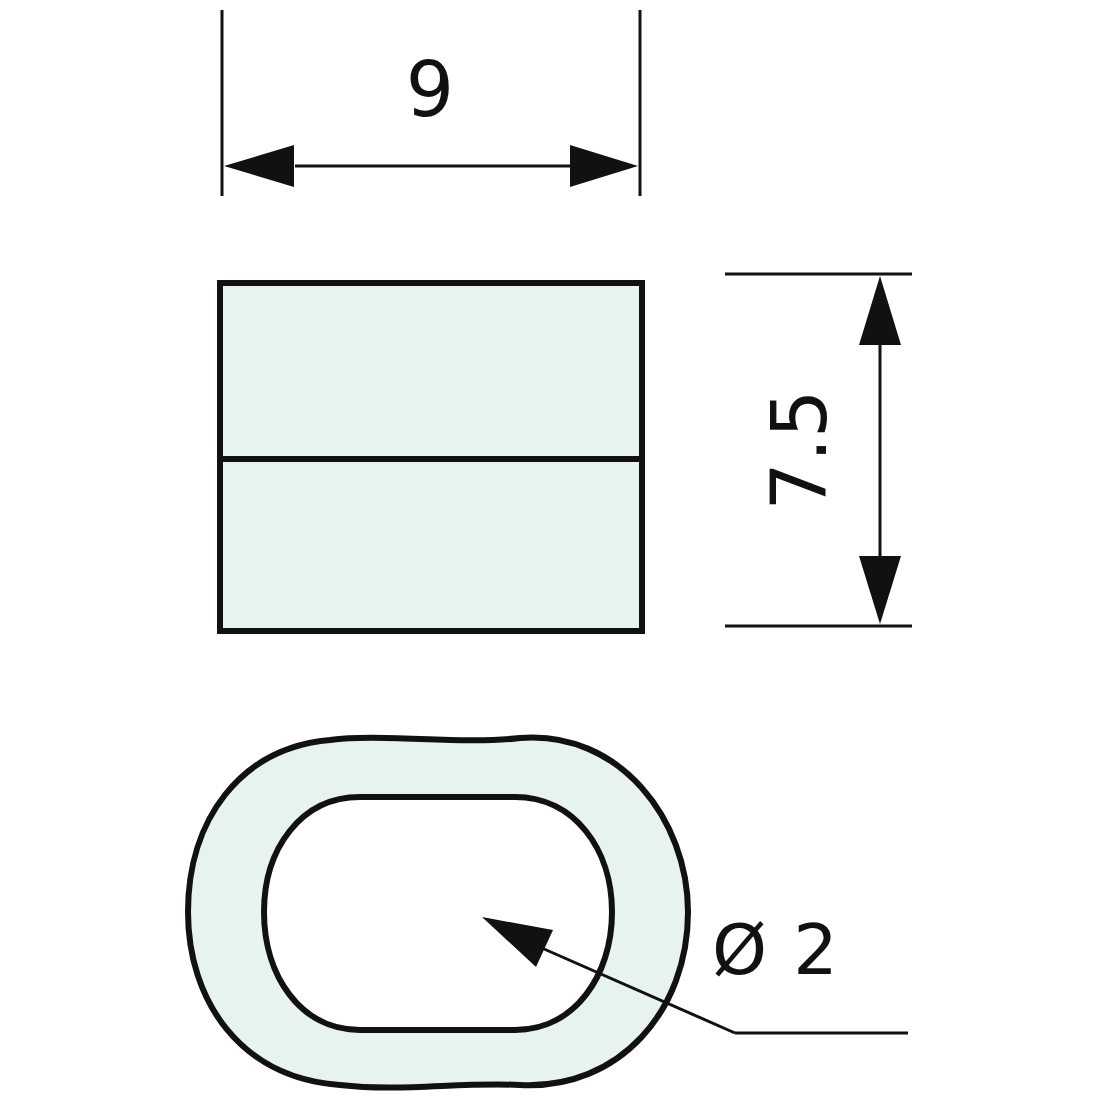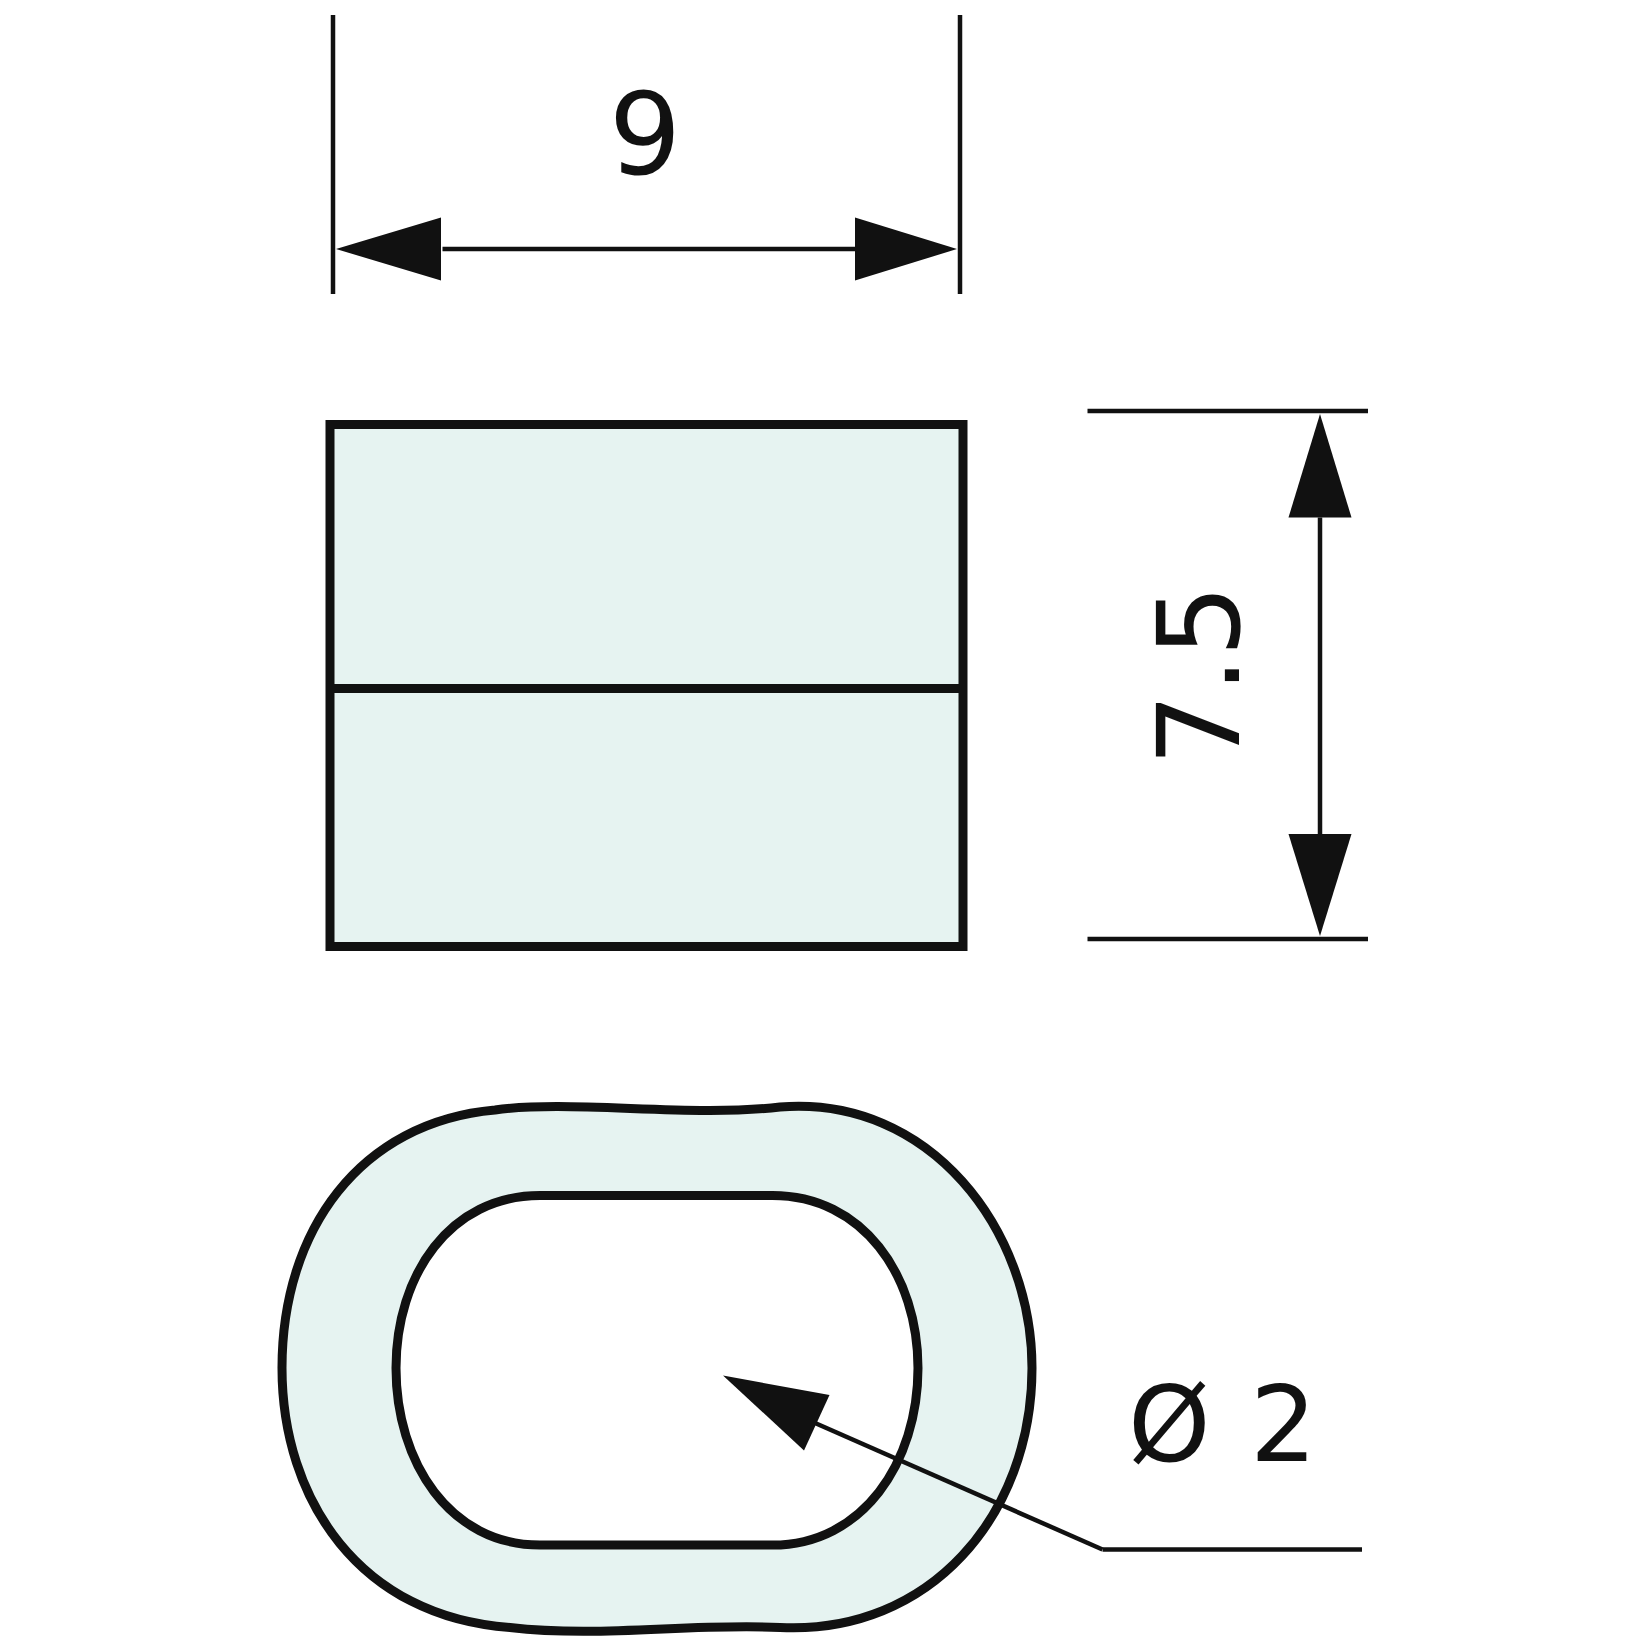--- a/index.html
+++ b/index.html
@@ -10,21 +10,21 @@
       font-family: "DejaVu Sans", sans-serif;
       color: #111111;
       line-height: 1;
       white-space: nowrap;
     }
     #width-label { left: 400px; top: 52px; font-size: 76px; width: 60px; text-align: center; }
     #height-label {
       left: 735px; top: 412px; font-size: 76px; width: 130px; text-align: center;
       transform: rotate(-90deg); transform-origin: center center;
     }
-    #diameter-label { left: 752px; top: 915px; font-size: 70px; letter-spacing: 2px; }
+    #diameter-label { left: 712px; top: 915px; font-size: 70px; letter-spacing: 2px; }
   </style>
 </head>
 <body>
 
 <svg id="drawing" viewBox="0 0 1100 1100" xmlns="http://www.w3.org/2000/svg">
   <defs>
     <marker id="arrow" viewBox="0 0 10 10" refX="10" refY="5" markerWidth="10" markerHeight="10" orient="auto-start-reverse" markerUnits="userSpaceOnUse">
       <path d="M0,0 L10,5 L0,10 z" fill="#111111"></path>
     </marker>
   </defs>

